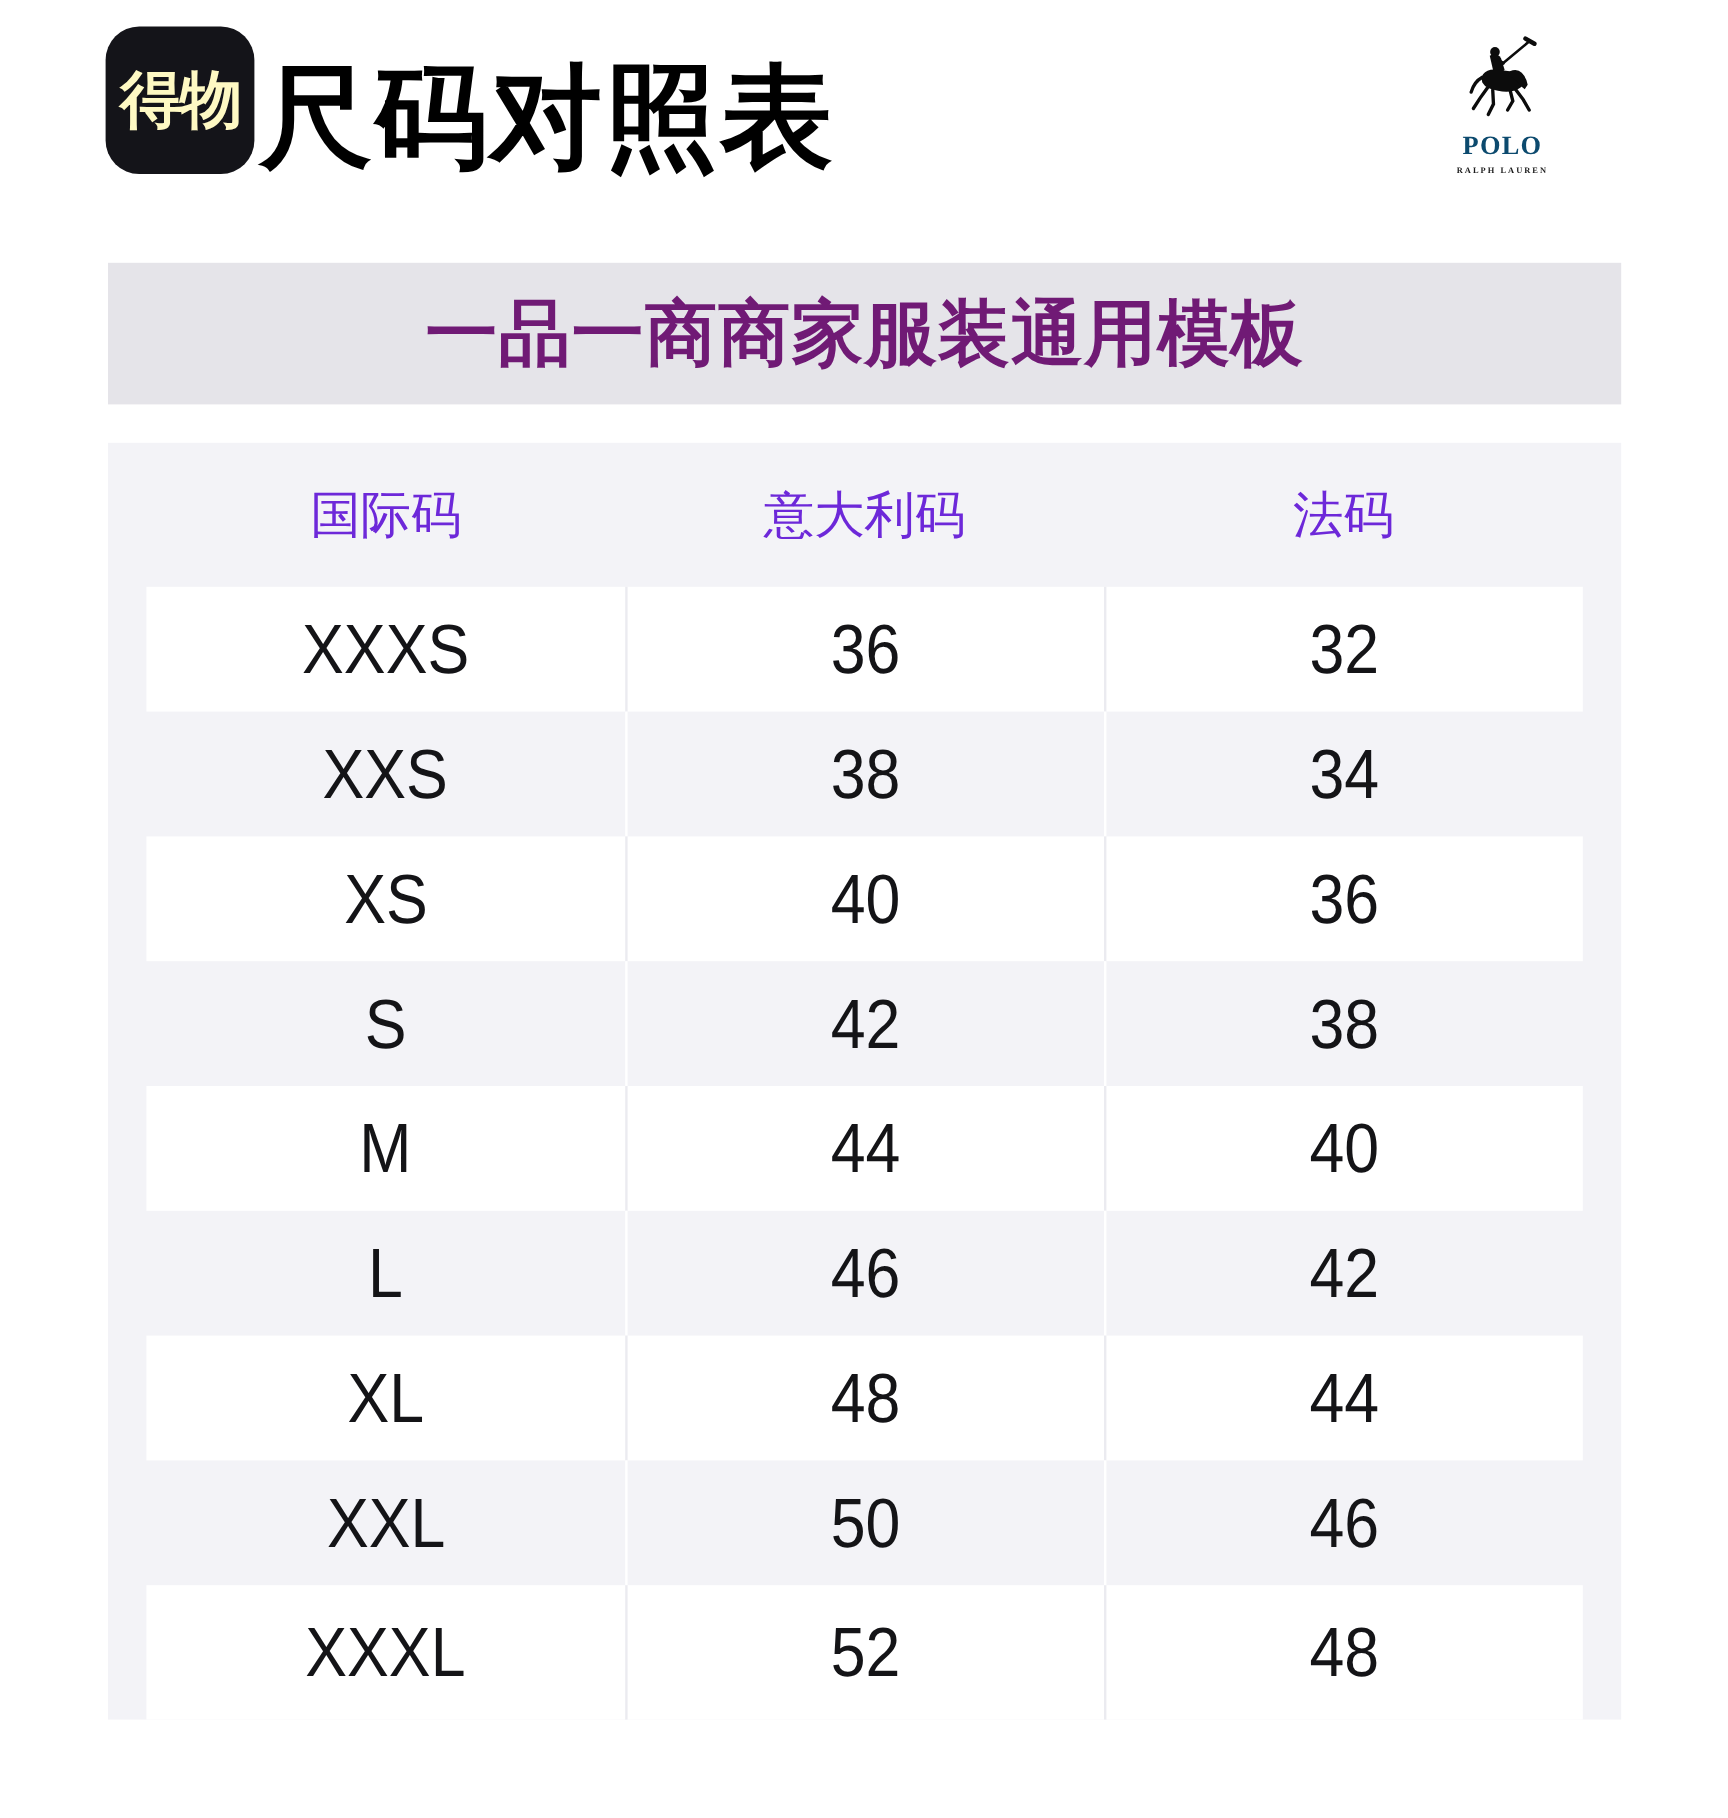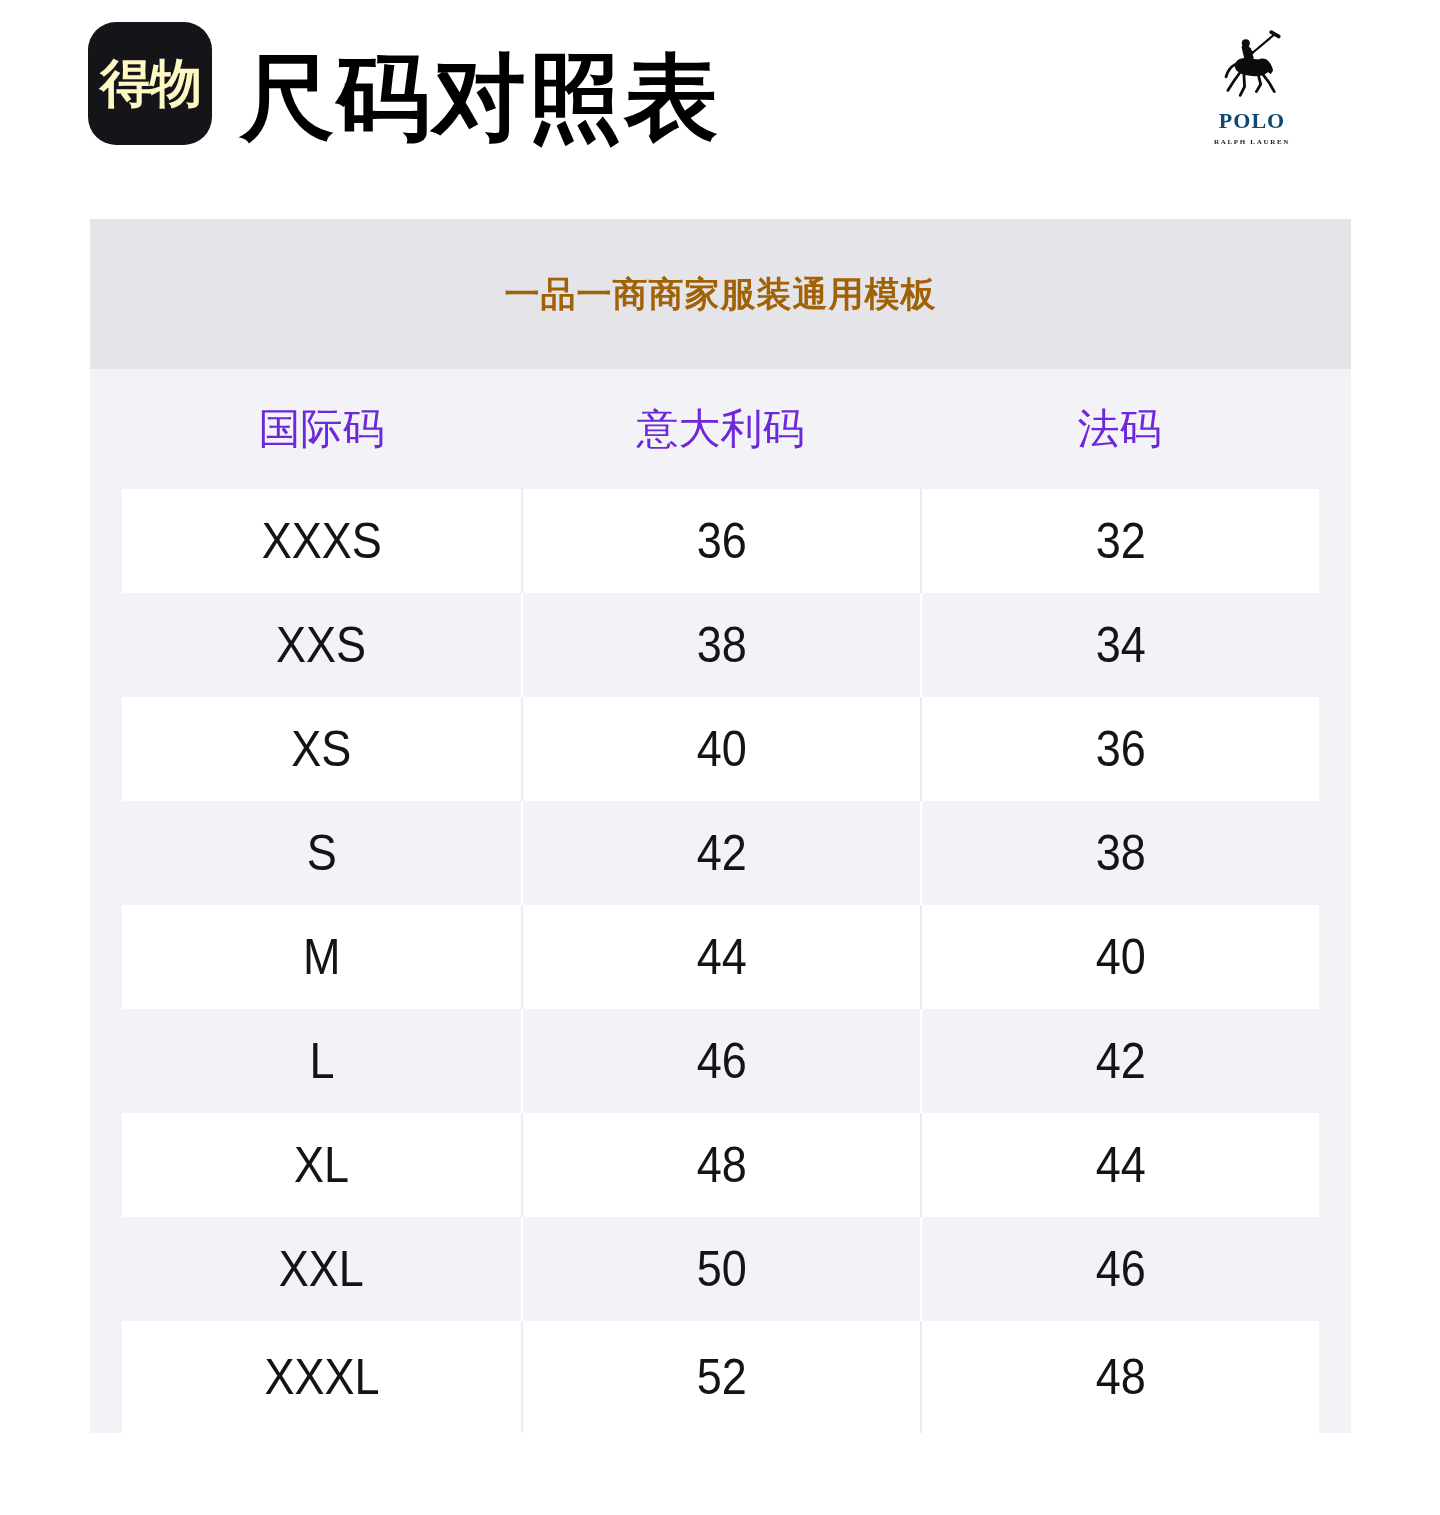--- a/index.html
+++ b/index.html
@@ -11,61 +11,61 @@
   .page{position:absolute;inset:0;overflow:hidden;}
 
   
   .dewu-logo{
     position:absolute;left:88px;top:22px;width:124px;height:123px;
     background:#141419;border-radius:28px;color:#fef9c3;
     display:flex;align-items:center;justify-content:center;
     font-size:52px;font-weight:700;letter-spacing:-2px;
   }
   .page-title{
-    position:absolute;left:240px;top:46px;margin:0;
+    position:absolute;left:216px;top:46px;margin:0;
     font-size:94px;line-height:1.1;font-weight:700;color:#000000;letter-spacing:2px;
     white-space:nowrap;
   }
   .polo-brand{
     position:absolute;left:1187px;top:24px;width:130px;text-align:center;color:#0c0c0c;
   }
   .polo-brand svg{display:block;margin:0 auto;}
   .polo-word{
     font-family:"Liberation Serif","DejaVu Serif",serif;
     font-size:22px;font-weight:700;letter-spacing:1px;margin-top:2px;color:#0c4a6e;
   }
   .polo-sub{
     font-family:"Liberation Serif","DejaVu Serif",serif;
     font-size:7px;font-weight:700;letter-spacing:1.7px;margin-top:4px;color:#1c1c1c;
     white-space:nowrap;
   }
 
   
   .banner{
-    position:absolute;left:90px;top:219px;width:1261px;height:150px;
+    position:absolute;left:90px;top:219px;width:1261px;height:118px;
     background:#e5e4e9;display:flex;align-items:center;justify-content:center;
-    font-size:35px;font-weight:700;color:#a16207;letter-spacing:1px;
+    font-size:60px;font-weight:700;color:#701a75;letter-spacing:1px;
   }
 
   
   .panel{
     position:absolute;left:90px;top:369px;width:1261px;height:1064px;
     background:#f3f3f7;box-sizing:border-box;padding:0 32px;
   }
   .thead{
     display:grid;grid-template-columns:1fr 1fr 1fr;height:120px;align-items:center;
   }
   .th{text-align:center;font-size:42px;font-weight:400;color:#6d28d9;}
   .tbody{display:block;}
   .size-row{display:grid;grid-template-columns:1fr 1fr 1fr;height:104px;}
   .size-row:nth-child(odd){background:#ffffff;}
   .size-row:last-child{height:112px;}
   .cell{
     display:flex;align-items:center;justify-content:center;
-    font-size:50px;font-weight:400;color:#141417;
+    font-size:58px;font-weight:400;color:#141417;
   }
   .cell span{display:inline-block;transform:scaleX(.9);}
   .size-row:nth-child(odd) .cell + .cell{border-left:2px solid #ebebf0;}
   .size-row:nth-child(even) .cell + .cell{border-left:2px solid #ffffff;}
 </style>
 </head>
 <body>
 
 <div class="page">
 

